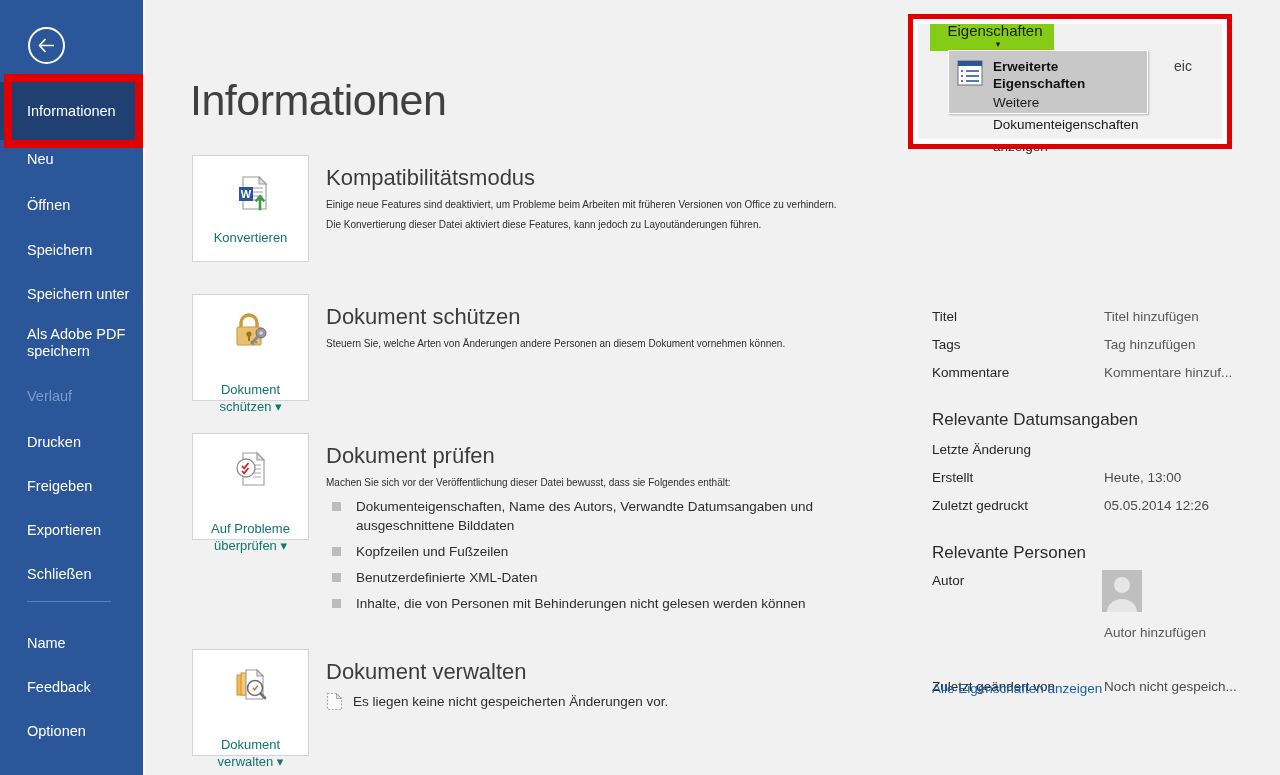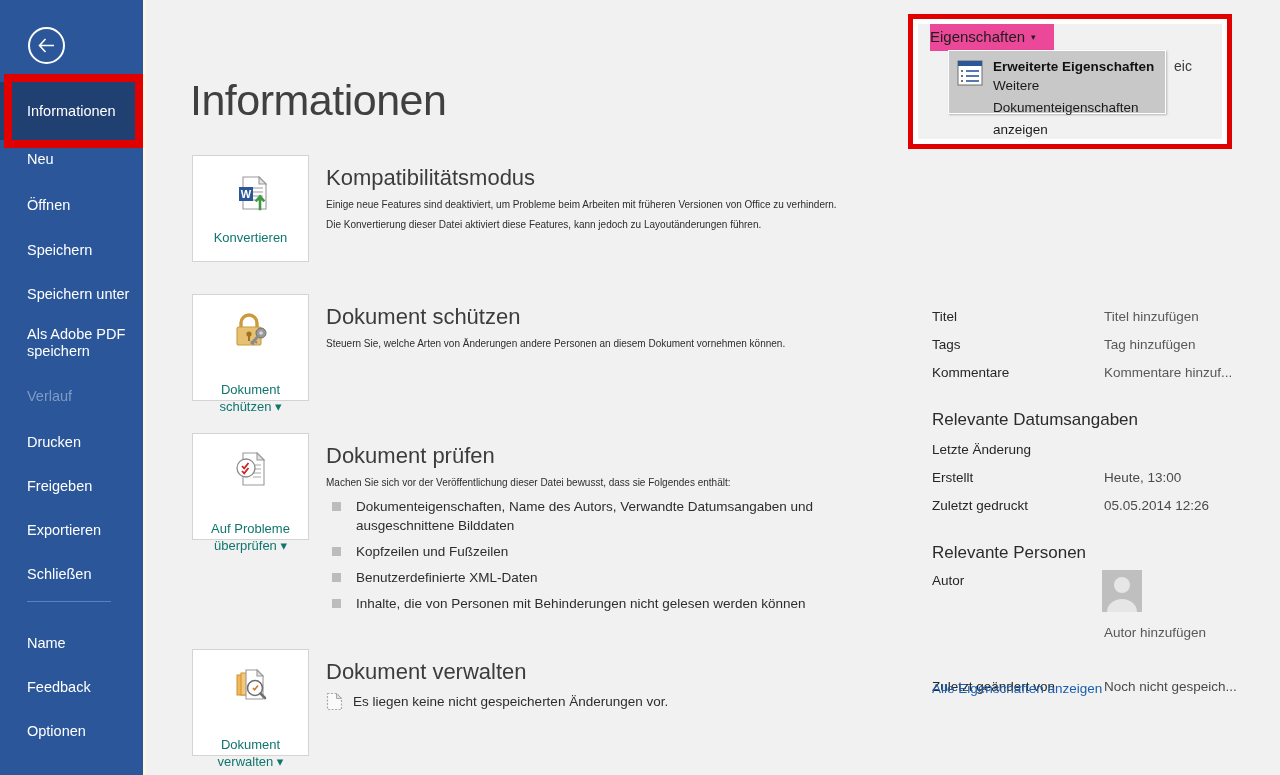--- a/index.html
+++ b/index.html
@@ -173,38 +173,40 @@
   
   #right-panel {
     position: absolute;
     left: 930px; top: 0;
     width: 350px; height: 775px;
   }
   #props-button {
     position: absolute;
     left: 0; top: 22px;
     width: 124px; height: 29px;
-    background: #ec4899;
+    background: #84cc16;
     display: flex;
     align-items: center;
+    padding-left: 6px;
     font-size: 15px;
     color: #1c1c1c;
     cursor: pointer;
+    flex-direction: column;
   }
   #props-caret { margin-left: 6px; font-size: 9px; color: #1c1c1c; }
   #props-hidden-text {
     position: absolute;
     left: 244px; top: 58px;
     font-size: 14px;
     color: #3c3c3c;
   }
   #dropdown-menu {
     position: absolute;
     left: 18px; top: 50px;
-    width: 218px; height: 64px;
+    width: 200px; height: 64px;
     background: #c8c8c8;
     border: 1px solid #ffffff;
     box-shadow: 1px 1px 2px rgba(0,0,0,0.25);
   }
   #dropdown-item {
     position: absolute;
     left: 0; top: 0;
     width: 100%; height: 100%;
     display: flex;
     padding: 7px 8px 0 8px;

